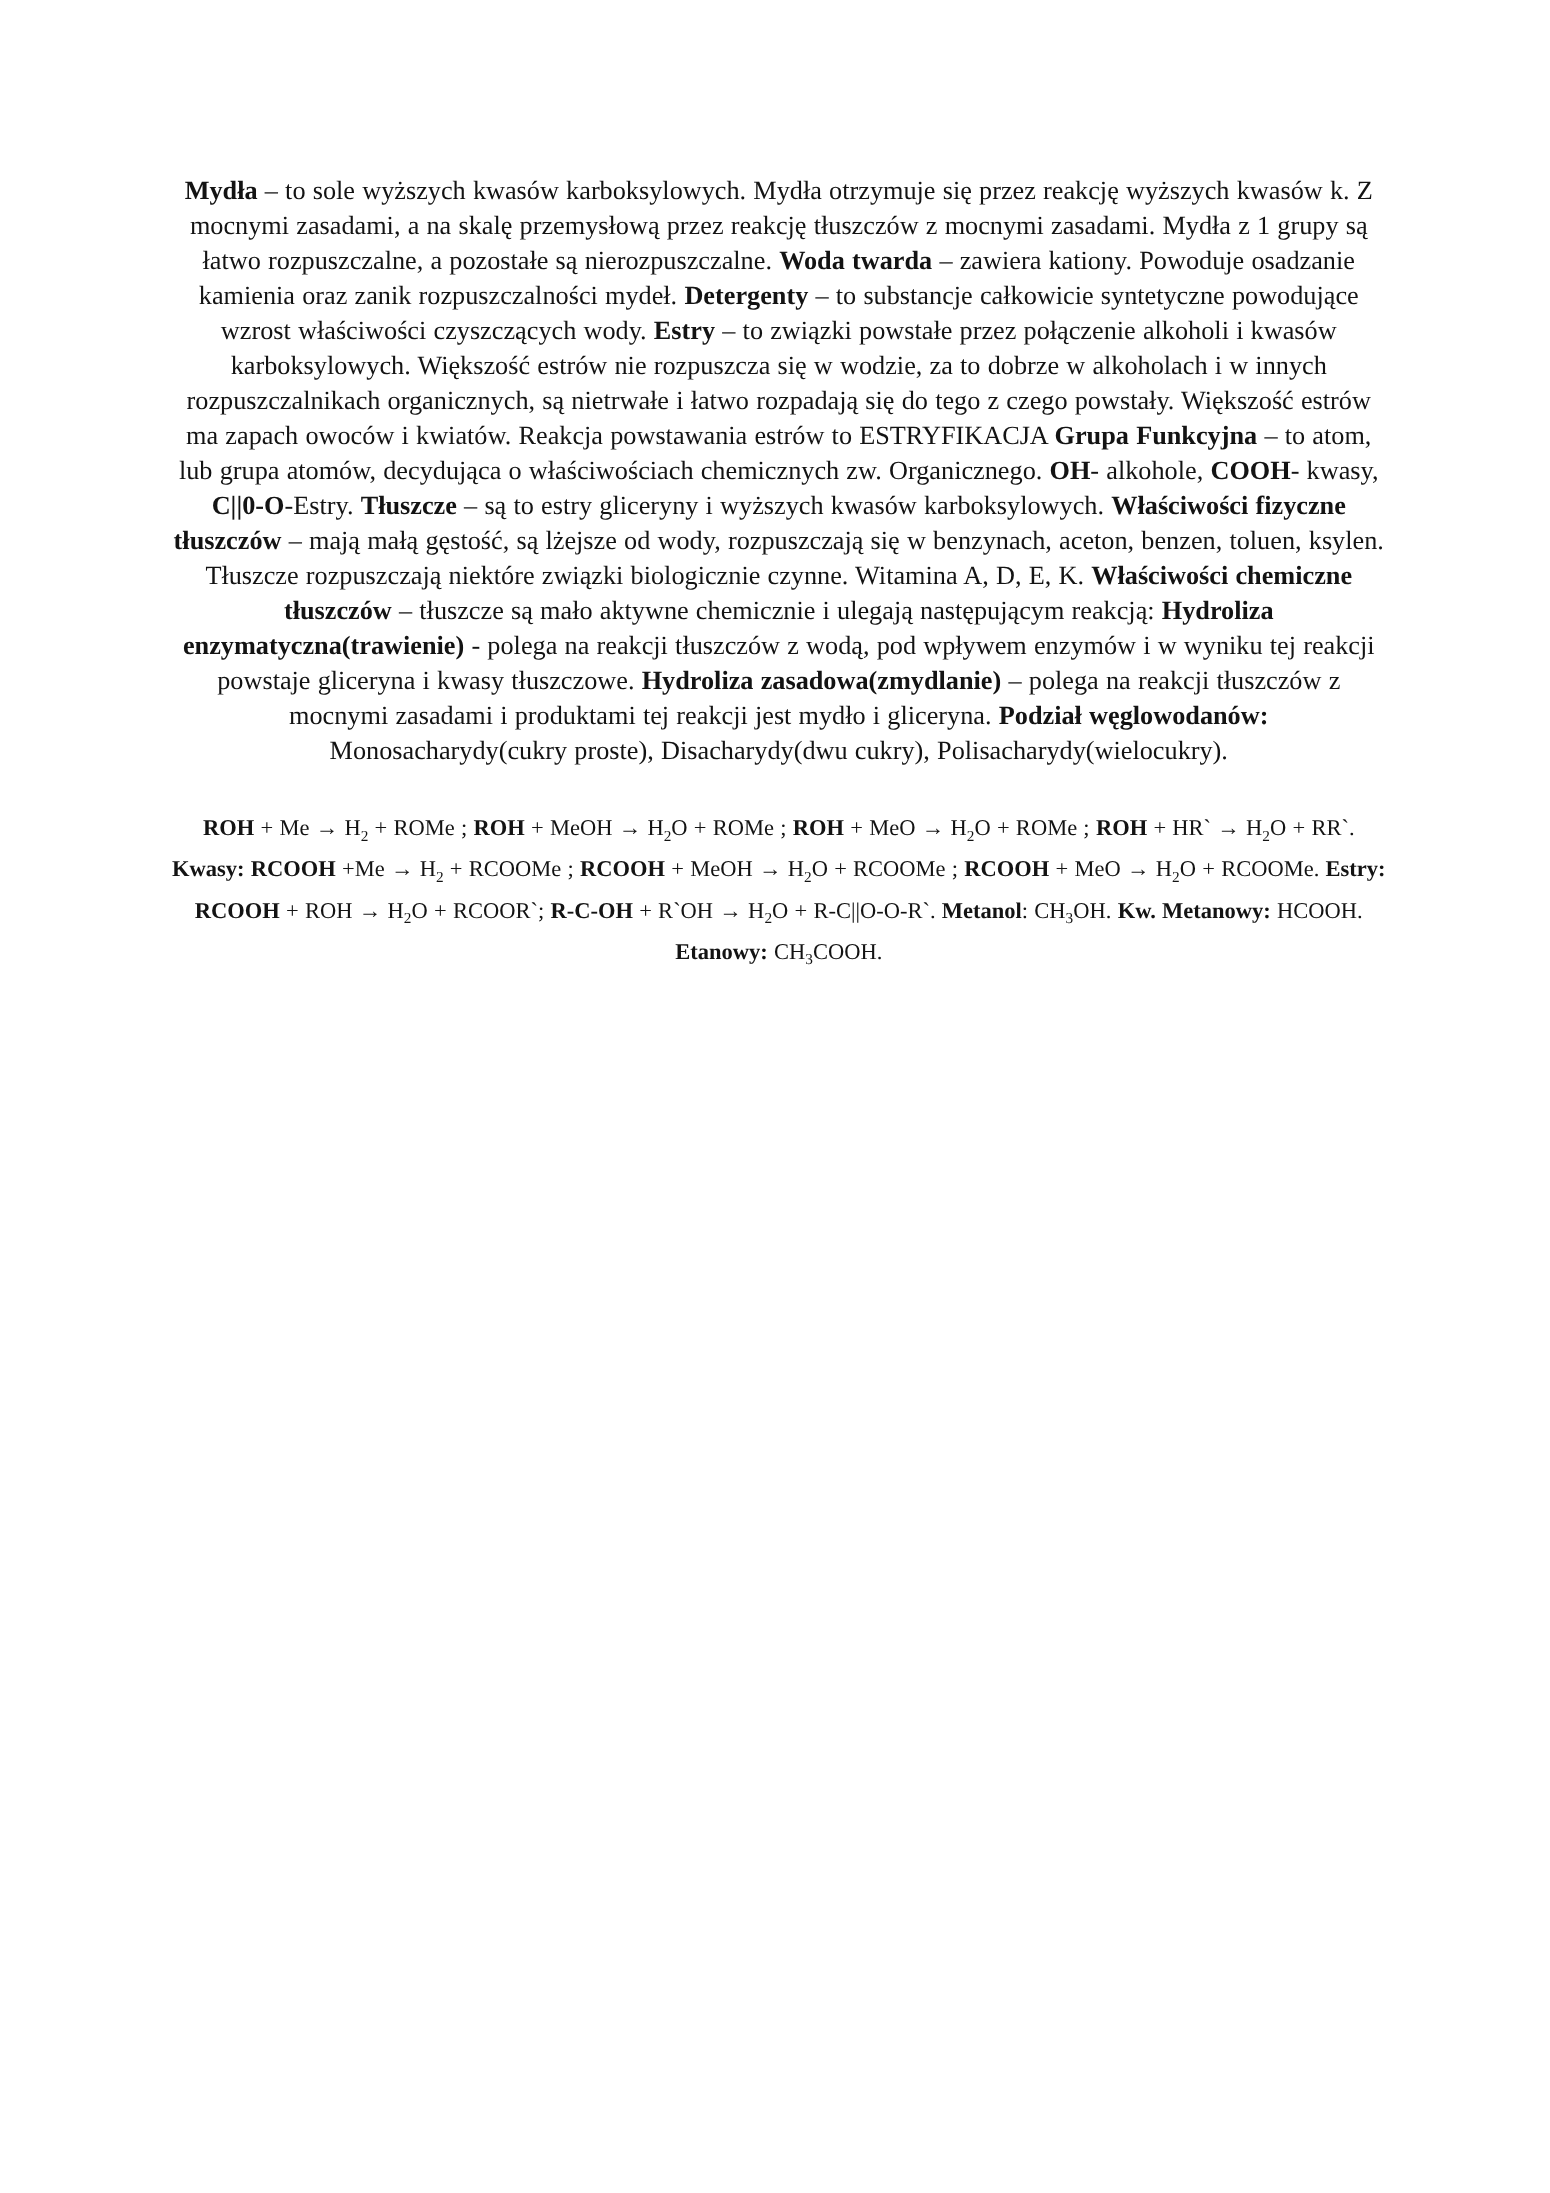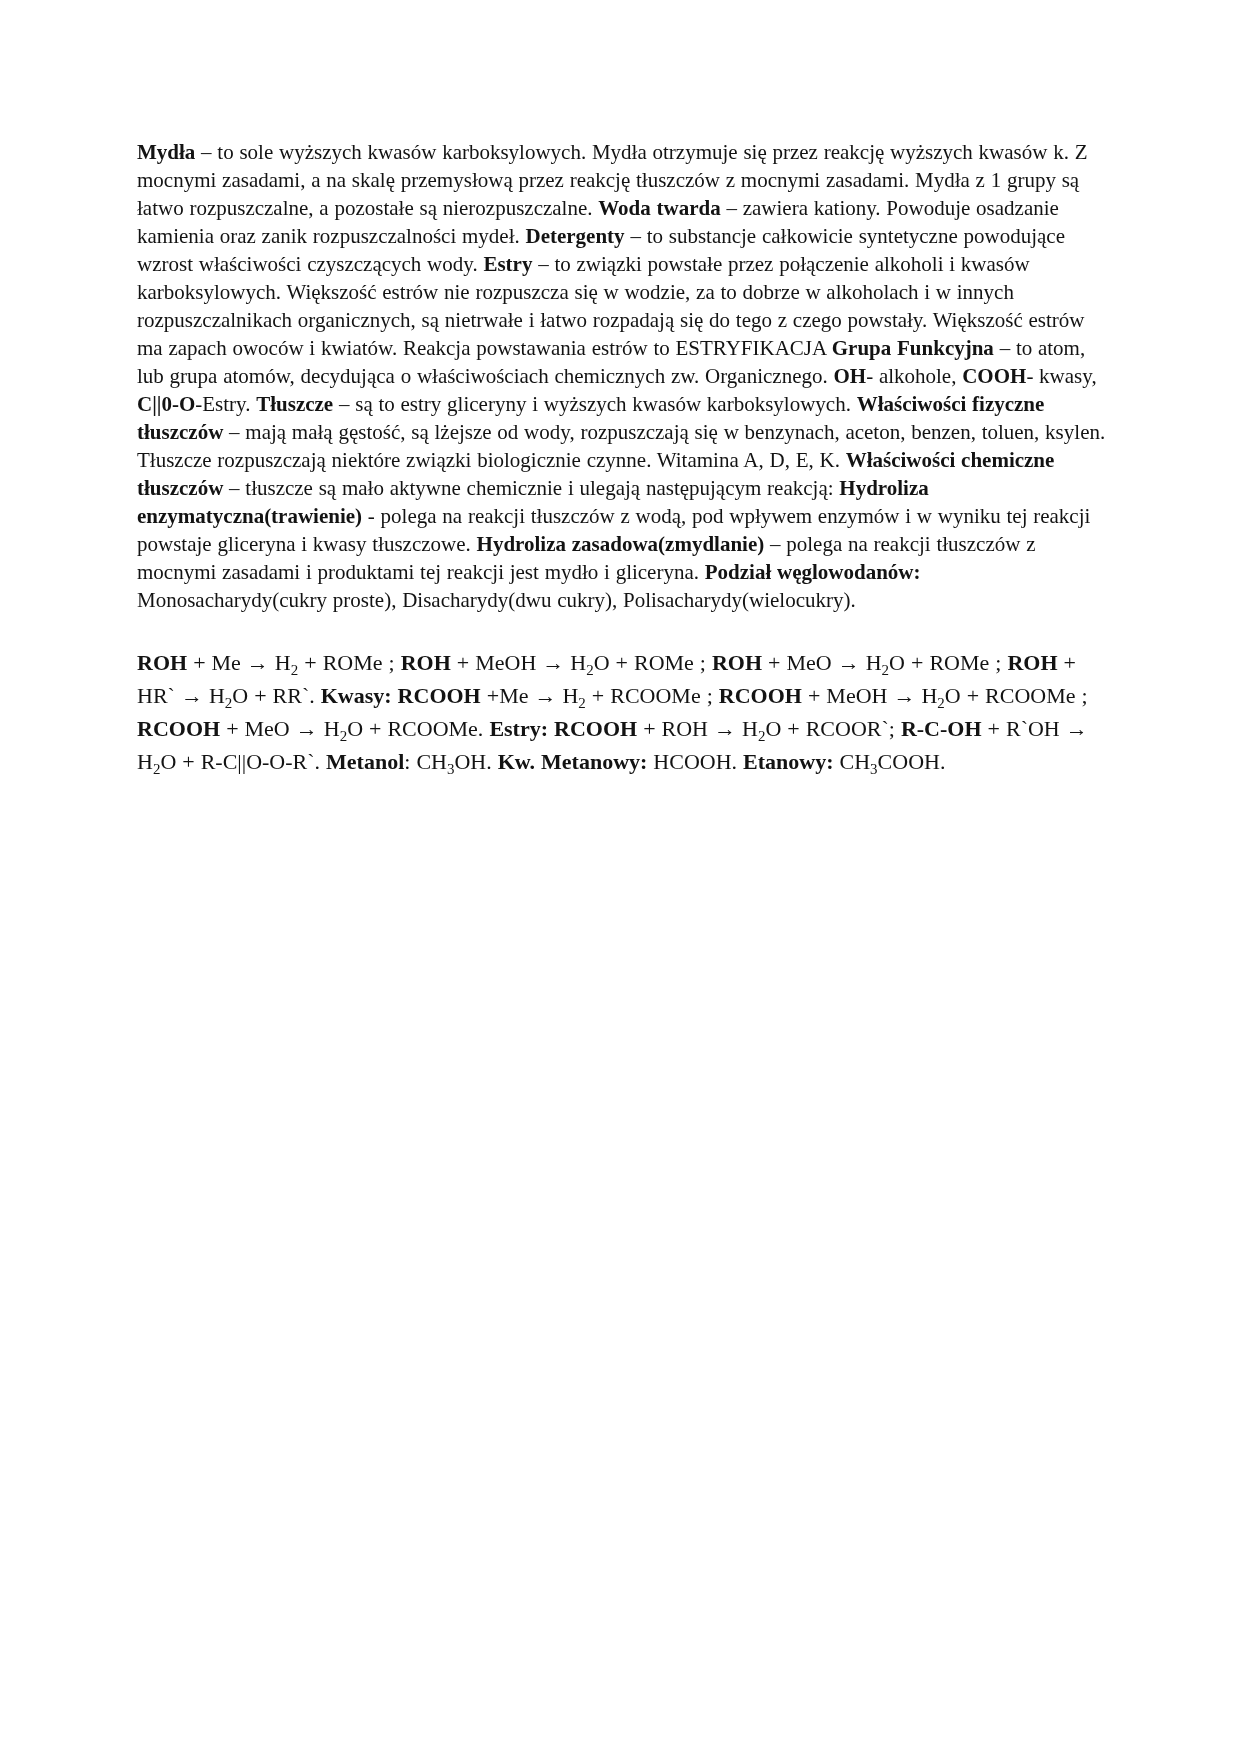--- a/index.html
+++ b/index.html
@@ -18,26 +18,26 @@
   }
   .content {
     position: absolute;
     left: 137px;
     top: 138px;
     width: 972px;
   }
   .para {
     font-size: 21px;
     line-height: 28px;
-    text-align: left;
+    text-align: center;
     word-spacing: 0.5px;
   }
   .para-reactions {
     margin-top: 32px;
-    font-size: 22px;
+    font-size: 18px;
     line-height: 33px;
   }
   .b {
     font-weight: 700;
   }
   sub {
     font-size: 0.68em;
     line-height: 0;
   }
 </style>

